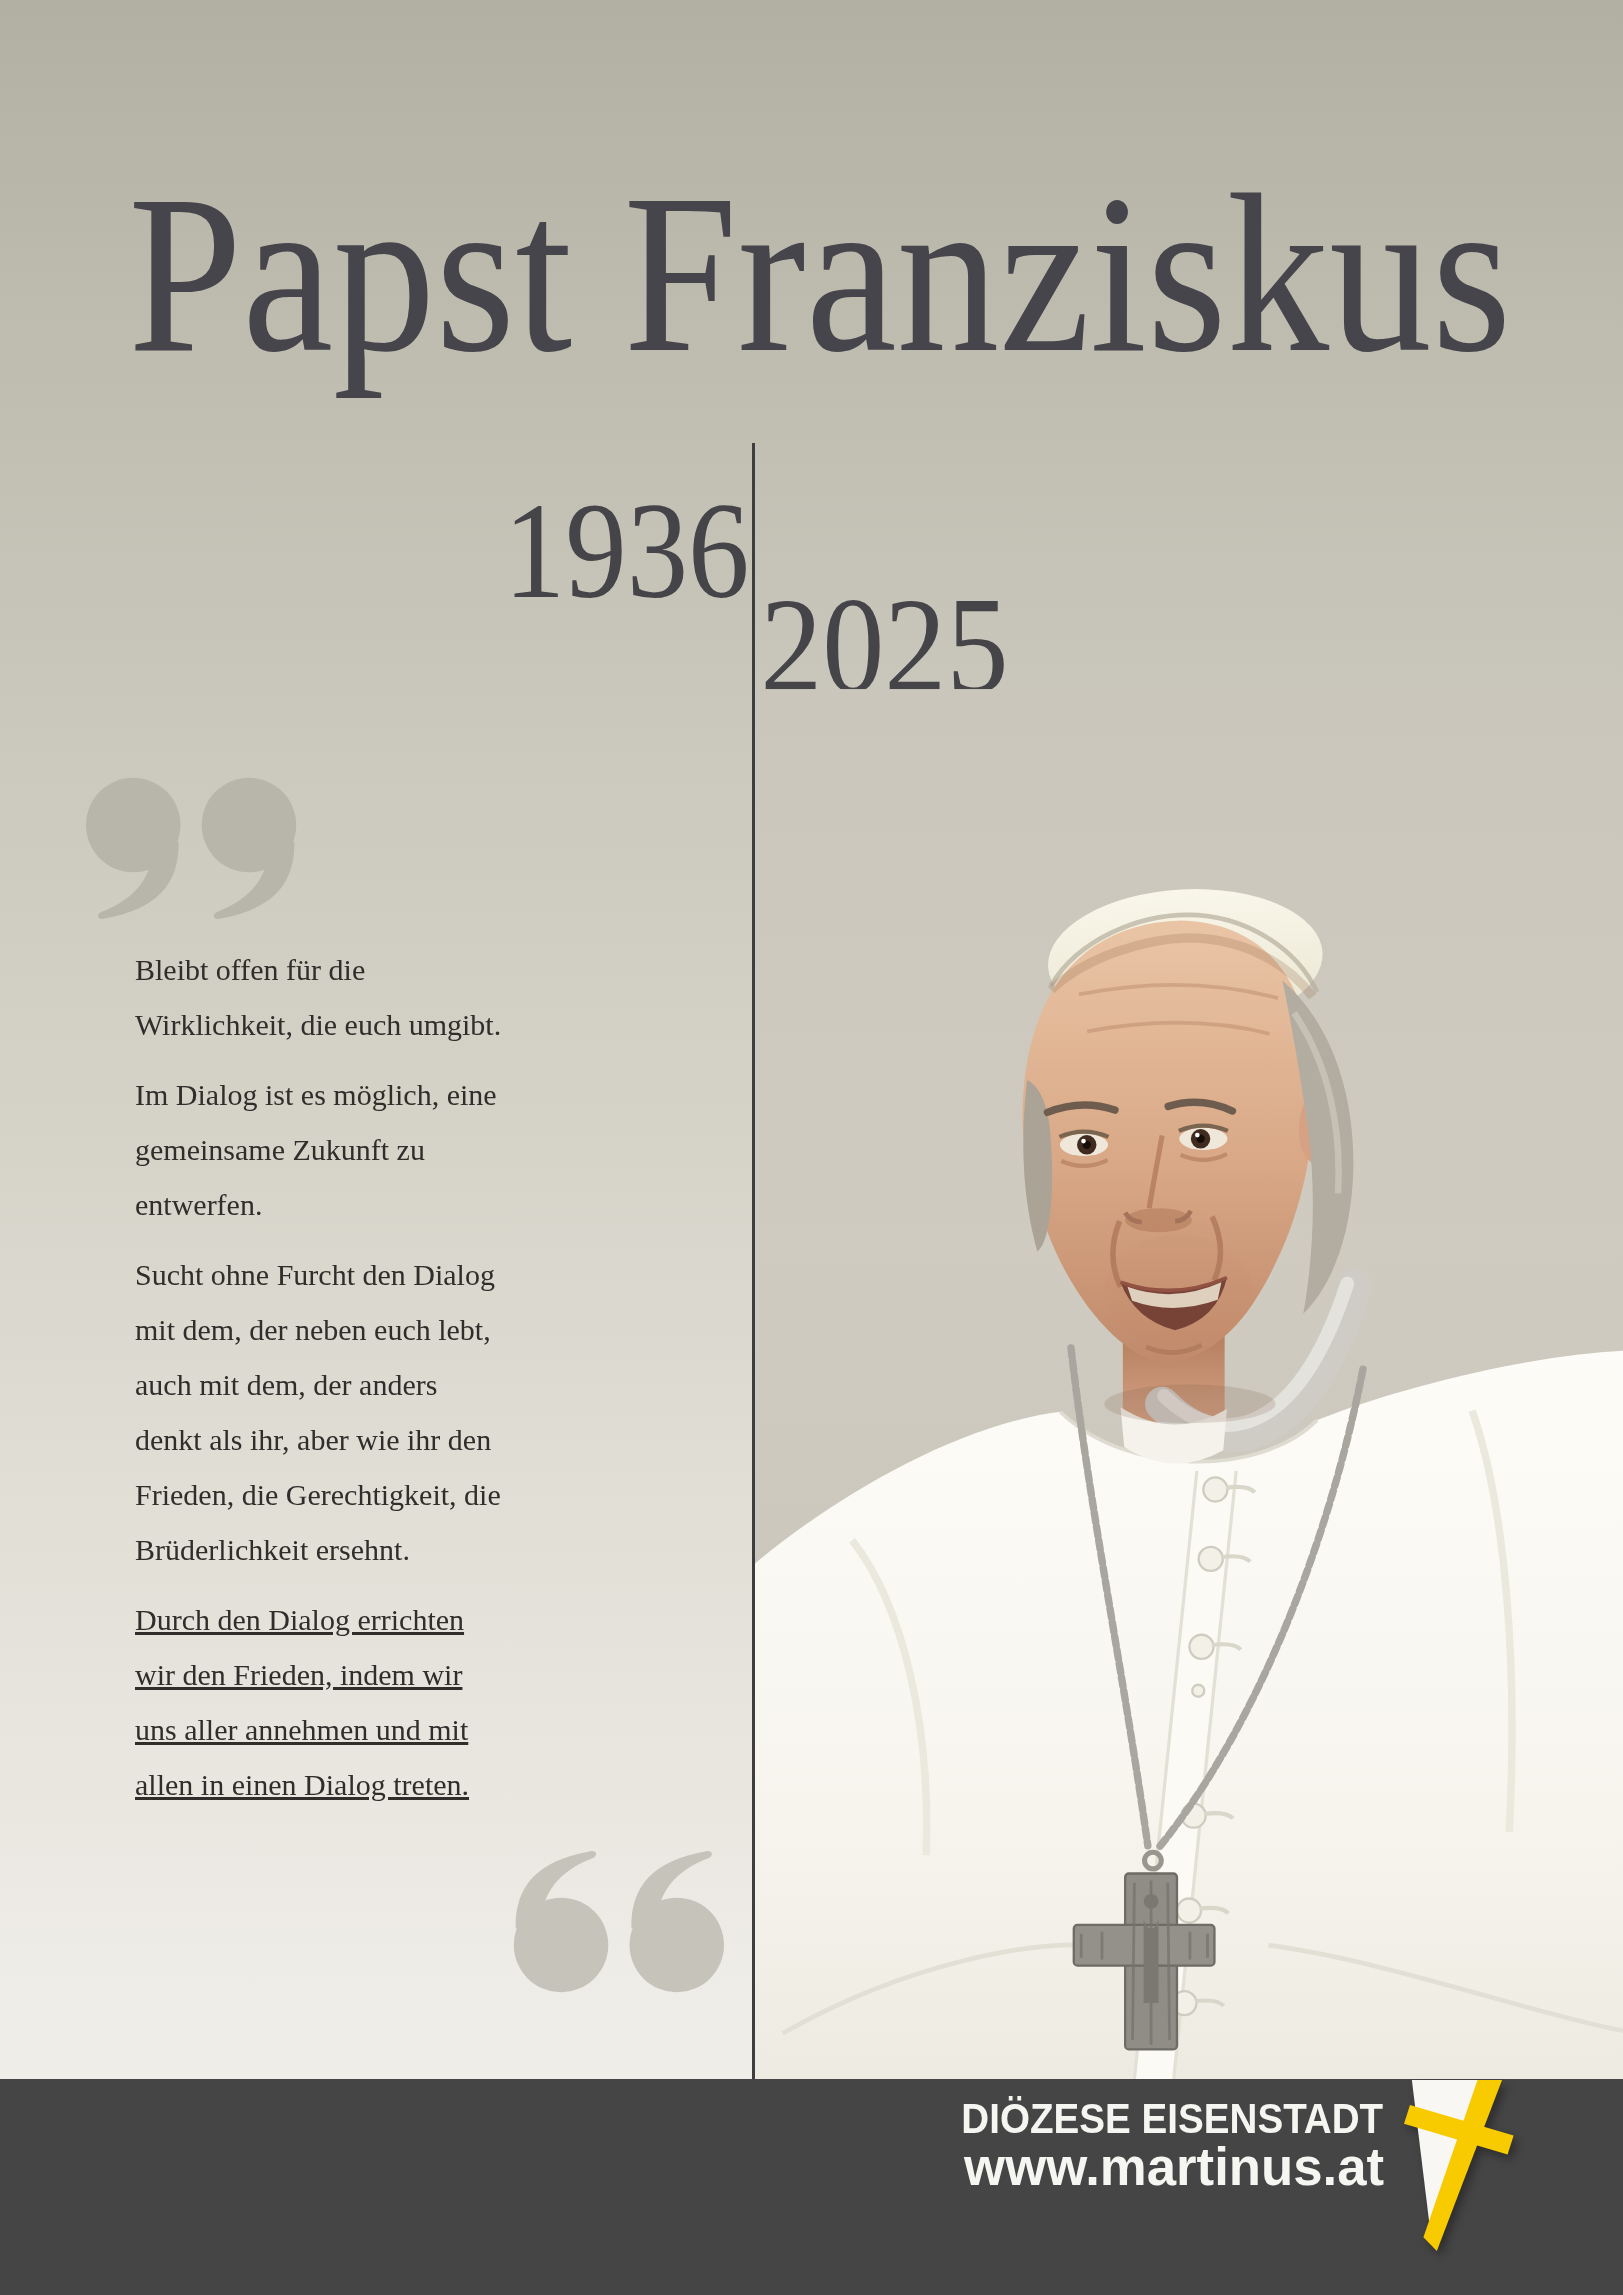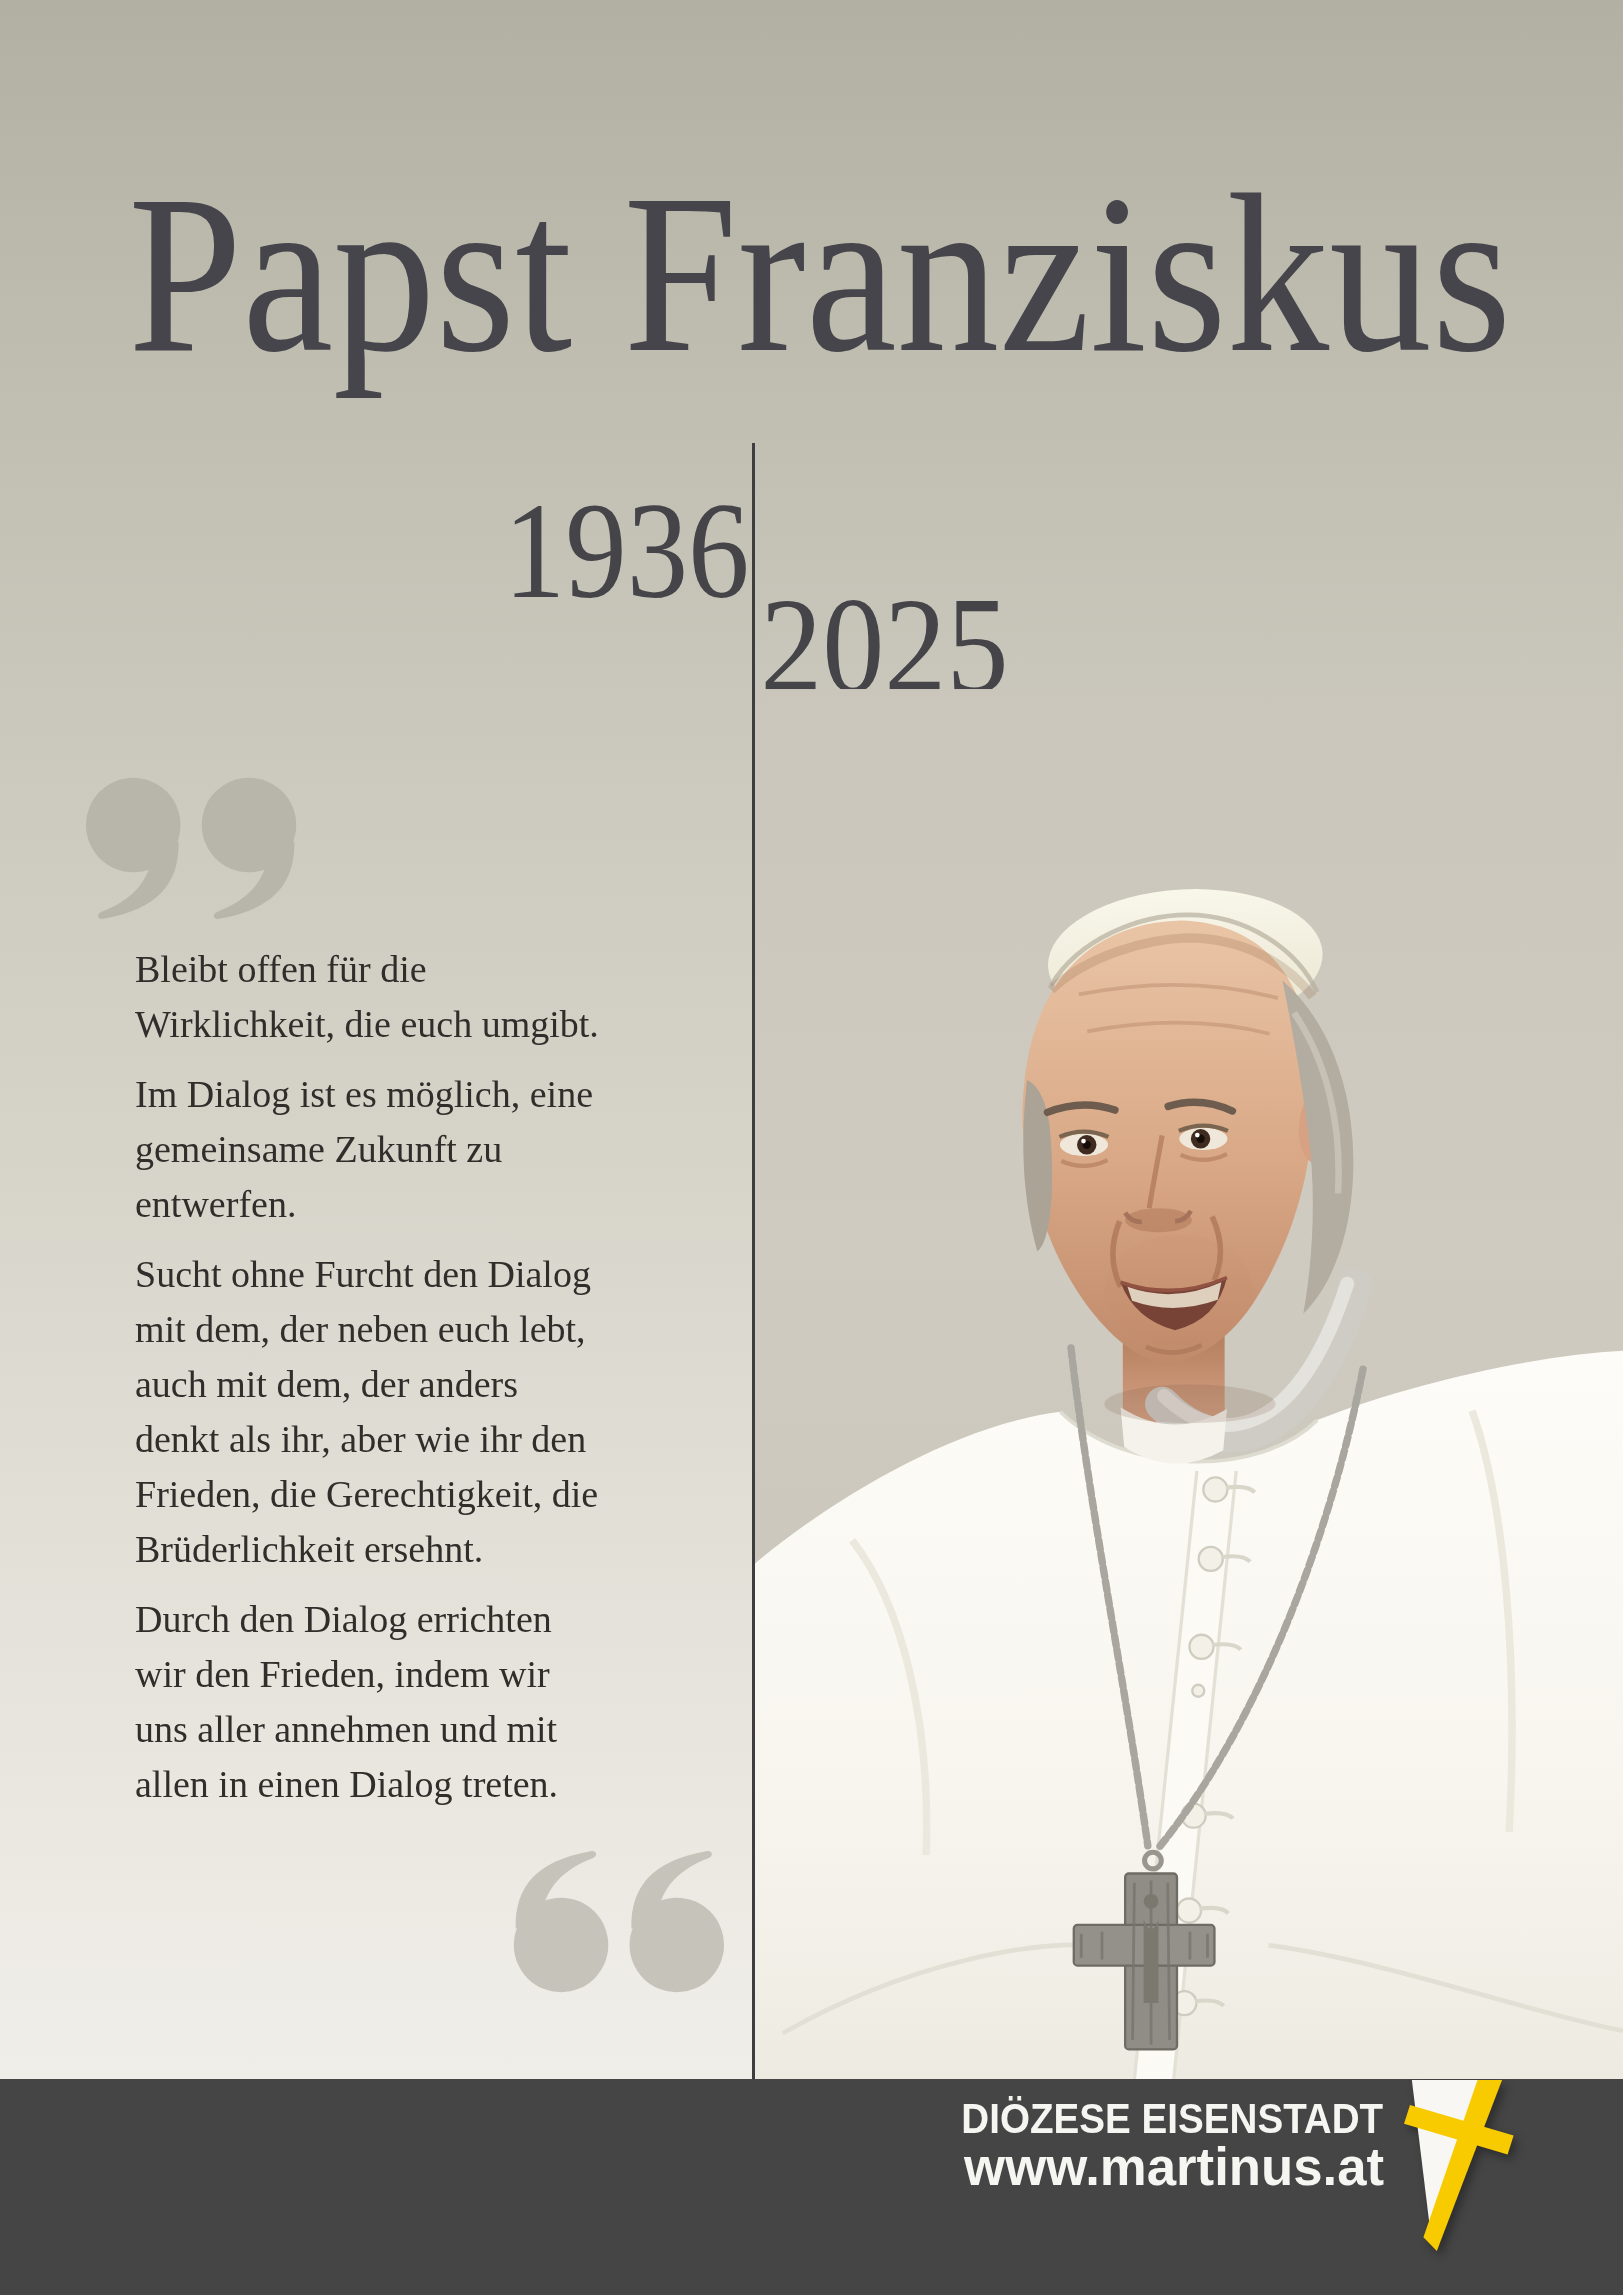--- a/index.html
+++ b/index.html
@@ -17,24 +17,24 @@
   .years-svg text{font-family:"Liberation Serif",serif;fill:#454449;}
   
   .vrule{left:752px;top:443px;width:3.2px;height:1636px;background:#3e3d3f;}
   
   .qmark-svg{width:222px;height:148px;}
   .qmark-open{left:86px;top:777px;}
   .qmark-close{left:502px;top:1845px;}
   
   .quote{
     left:135px;top:942px;width:629px;
-    font-size:38px;line-height:55px;color:#2f2e2b;
+    font-size:30px;line-height:55px;color:#2f2e2b;
   }
   .quote p{margin:0 0 15px 0;white-space:pre-line;}
-  .quote p:last-child{margin-bottom:0;}
+  .quote p:last-child{margin-bottom:0;text-decoration:underline;}
   
   .portrait-svg{left:755px;top:689px;width:868px;height:1390px;}
   
   .footer{left:0;top:2079px;width:1623px;height:216px;background:#454545;}
   .footer-svg{left:0;top:0;width:1623px;height:216px;}
   .footer-svg text{font-family:"Liberation Sans",sans-serif;font-weight:bold;fill:#f5f5f2;}
   .logo{filter:drop-shadow(9px 11px 10px rgba(0,0,0,0.35));}
 </style>
 </head>
 <body>

